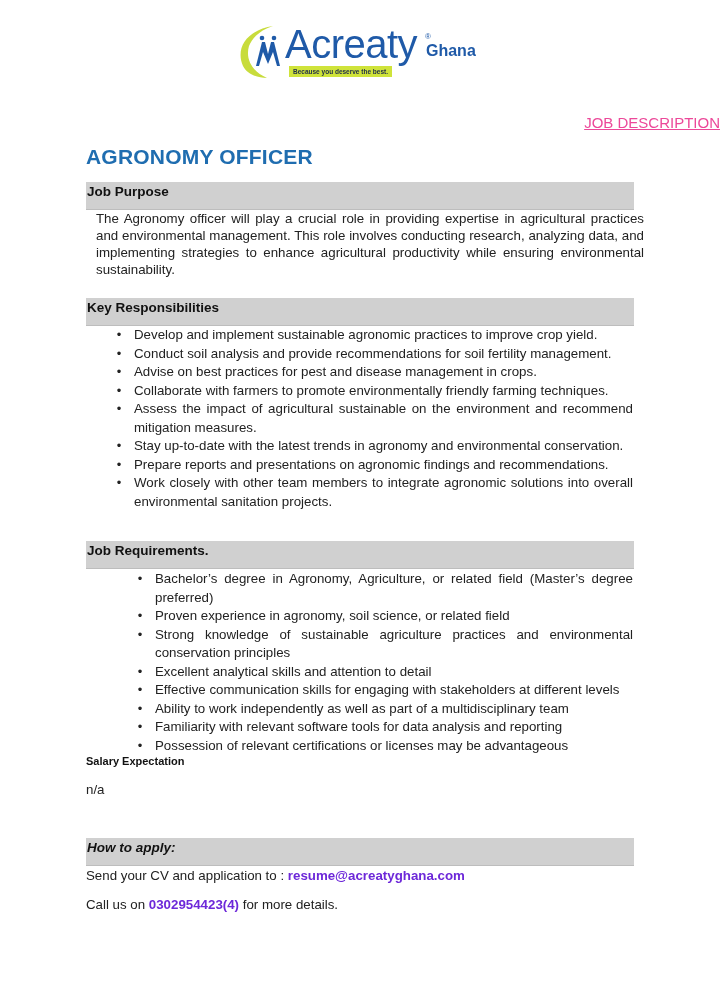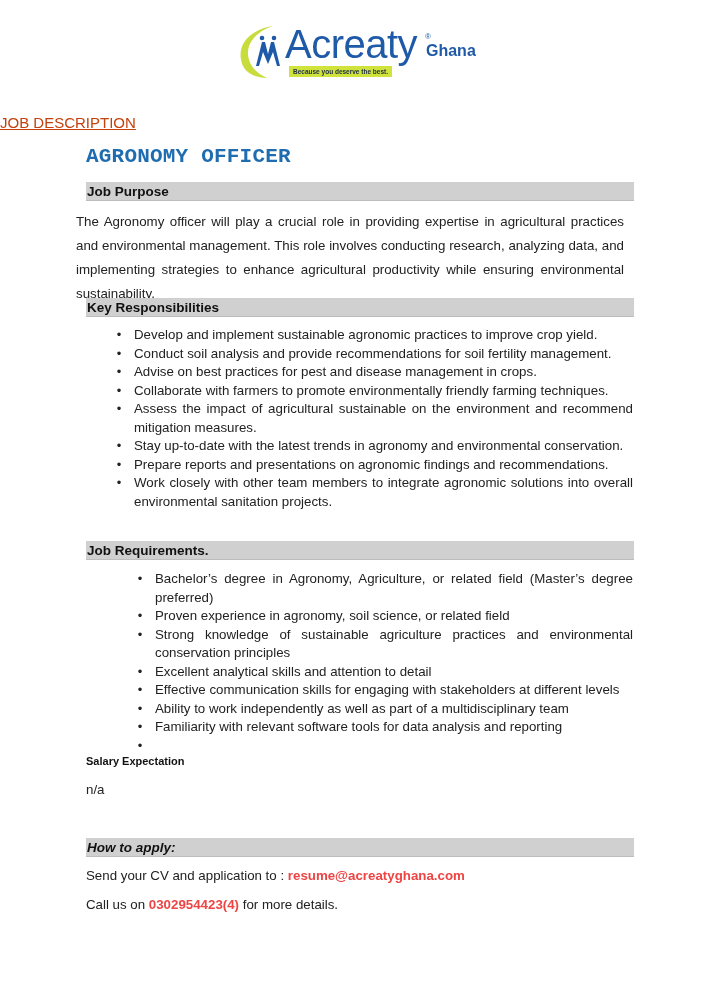--- a/index.html
+++ b/index.html
@@ -25,38 +25,38 @@
   .logo-ghana {
     position: absolute; left: 193px; top: 20px; font-size: 16px; font-weight: bold; color: #1f5aa8;
   }
   .logo-tagline {
     position: absolute; left: 56px; top: 44px; background: #cfe33a;
     font-size: 6.5px; font-weight: bold; color: #1e2d4a; padding: 1px 4px; line-height: 9px;
     white-space: nowrap;
   }
 
   .doc-title {
-    position: absolute; left: 0; width: 720px; top: 114px; text-align: left;
-    font-size: 15px; text-decoration: underline; color: #c2410c;
+    position: absolute; left: 0; width: 720px; top: 114px; text-align: right;
+    font-size: 15px; text-decoration: underline; color: #ec4899;
   }
   .job-title {
     position: absolute; left: 86px; top: 145px;
-    font-size: 21px; font-weight: bold; color: #1f6db0; letter-spacing: 0.2px; font-family: Liberation Mono, monospace;
+    font-size: 21px; font-weight: bold; color: #1f6db0; letter-spacing: 0.2px;
   }
 
   .section-bar {
-    position: absolute; left: 86px; width: 548px; height: 19px;
+    position: absolute; left: 86px; width: 548px; height: 28px;
     background: #d0d0d0; border-bottom: 1px solid #bdbdbd;
     font-size: 13.5px; font-weight: bold; color: #111;
     line-height: 19px; padding-left: 1px; box-sizing: border-box;
   }
 
   .para {
-    position: absolute; left: 76px; width: 548px;
-    font-size: 13.3px; line-height: 24px; text-align: justify; color: #222;
+    position: absolute; left: 96px; width: 548px;
+    font-size: 13.3px; line-height: 17px; text-align: justify; color: #222;
   }
 
   ul.bullets {
     position: absolute; margin: 0; padding: 0; list-style: none;
     font-size: 13.3px; line-height: 18.5px; color: #222;
   }
   ul.bullets li {
     position: relative; padding-left: 21px; text-align: justify;
   }
   ul.bullets li .dot {
@@ -66,21 +66,21 @@
 
   .resp { left: 113px; top: 326px; width: 520px; }
   .reqs { left: 134px; top: 570px; width: 499px; }
 
   .plain-heading {
     position: absolute; left: 86px; font-size: 11px; font-weight: bold; color: #111;
   }
   .plain-text {
     position: absolute; left: 86px; font-size: 13.3px; color: #222;
   }
-  .link { color: #ef4444; font-weight: bold; }
+  .link { color: #6d28d9; font-weight: bold; }
 </style>
 </head>
 <body>
 
 <div class="page">
 
   <div class="logo">
     <svg class="logo-swoosh" viewBox="0 0 60 58">
       <path d="M40 4 C14 8, 2 26, 10 44 C14 52, 24 56, 34 56 C20 50, 12 38, 16 24 C20 14, 30 7, 40 4 Z" fill="#c8dc3c"></path>
     </svg>
@@ -115,21 +115,21 @@
 
   <div class="section-bar" style="top:541px;">Job Requirements.</div>
   <ul class="bullets reqs">
     <li><span class="dot">•</span><span>Bachelor’s degree in Agronomy, Agriculture, or related field (Master’s degree preferred)</span></li>
     <li><span class="dot">•</span><span>Proven experience in agronomy, soil science, or related field</span></li>
     <li><span class="dot">•</span><span>Strong knowledge of sustainable agriculture practices and environmental conservation principles</span></li>
     <li><span class="dot">•</span><span>Excellent analytical skills and attention to detail</span></li>
     <li><span class="dot">•</span><span>Effective communication skills for engaging with stakeholders at different levels</span></li>
     <li><span class="dot">•</span><span>Ability to work independently as well as part of a multidisciplinary team</span></li>
     <li><span class="dot">•</span><span>Familiarity with relevant software tools for data analysis and reporting</span></li>
-    <li><span class="dot">•</span></li>
+    <li><span class="dot">•</span><span>Possession of relevant certifications or licenses may be advantageous</span></li>
   </ul>
 
   <div class="plain-heading" style="top:755px;">Salary Expectation</div>
   <div class="plain-text" style="top:782px;">n/a</div>
 
   <div class="section-bar" style="top:838px;font-style:italic;">How to apply:</div>
   <div class="plain-text" style="top:868px;">
     <span>Send your CV and application to : </span><span class="link">resume@acreatyghana.com</span>
   </div>
   <div class="plain-text" style="top:897px;">

